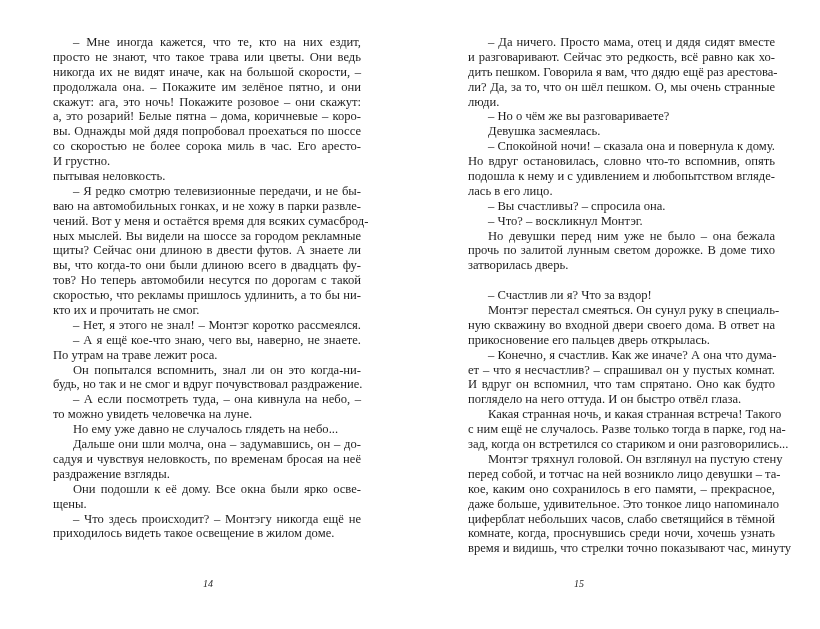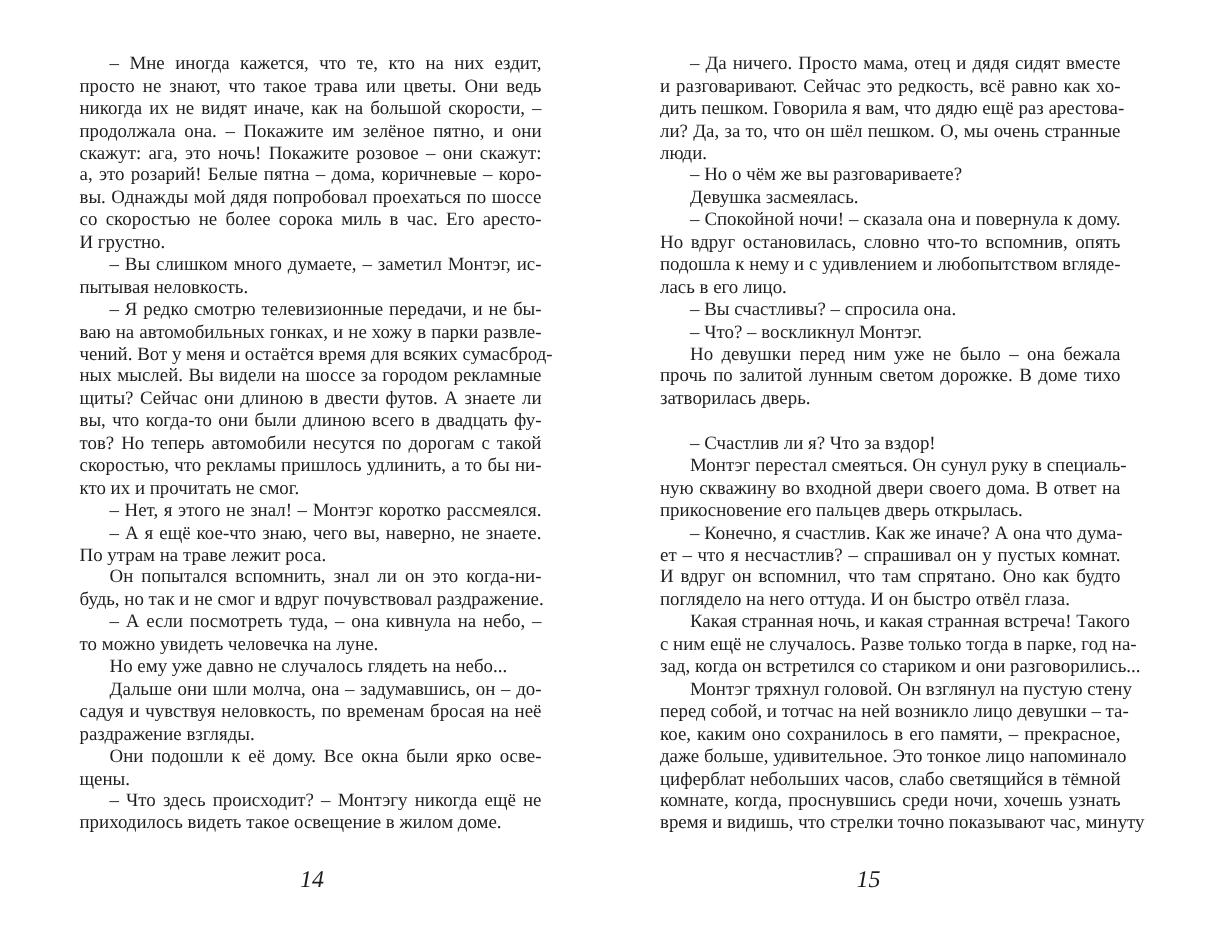--- a/index.html
+++ b/index.html
@@ -1,41 +1,41 @@
 <!DOCTYPE html>
 <html><head>
 <meta charset="utf-8">
 <style>
   html, body { margin: 0; padding: 0; background: #ffffff; }
   body { width: 820px; height: 629px; position: relative; overflow: hidden; }
   .spread { position: relative; width: 820px; height: 475px; background: #fff; }
   .page { position: absolute; top: 35px; width: 308px; }
   .page.left { left: 53px; }
-  .page.right { left: 440px; width: 307px; }
+  .page.right { left: 468px; width: 307px; }
   .line {
     display: block;
     height: 14.9px;
     line-height: 14.9px;
     font-family: "Liberation Serif", "DejaVu Serif", serif;
     font-size: 12.6px;
     color: #1e1e1e;
     white-space: nowrap;
     text-align: justify;
     text-align-last: justify;
     overflow: visible;
   }
   .line.end { text-align-last: left; }
   .line.indent { padding-left: 20px; box-sizing: border-box; }
   .line.blank { height: 14.9px; }
   .pagenum {
     position: absolute;
     top: 578px;
     font-family: "Liberation Serif", "DejaVu Serif", serif;
     font-style: italic;
-    font-size: 16px;
+    font-size: 10px;
     color: #1e1e1e;
     text-align: center;
     width: 40px;
   }
   .pagenum.left { left: 188px; }
   .pagenum.right { left: 559px; }
 </style>
 </head>
 <body>
 
@@ -43,21 +43,20 @@
   <div class="page left" id="left-page">
       <span class="line indent">– Мне иногда кажется, что те, кто на них ездит,</span>
       <span class="line">просто не знают, что такое трава или цветы. Они ведь</span>
       <span class="line">никогда их не видят иначе, как на большой скорости, –</span>
       <span class="line">продолжала она. – Покажите им зелёное пятно, и они</span>
       <span class="line">скажут: ага, это ночь! Покажите розовое – они скажут:</span>
       <span class="line">а, это розарий! Белые пятна – дома, коричневые – коро-</span>
       <span class="line">вы. Однажды мой дядя попробовал проехаться по шоссе</span>
       <span class="line">со скоростью не более сорока миль в час. Его аресто-</span>
       <span class="line end">И грустно.</span>
-      <span class="line indent">– Вы слишком много думаете, – заметил Монтэг, ис-</span>
       <span class="line end">пытывая неловкость.</span>
       <span class="line indent">– Я редко смотрю телевизионные передачи, и не бы-</span>
       <span class="line">ваю на автомобильных гонках, и не хожу в парки развле-</span>
       <span class="line">чений. Вот у меня и остаётся время для всяких сумасброд-</span>
       <span class="line">ных мыслей. Вы видели на шоссе за городом рекламные</span>
       <span class="line">щиты? Сейчас они длиною в двести футов. А знаете ли</span>
       <span class="line">вы, что когда-то они были длиною всего в двадцать фу-</span>
       <span class="line">тов? Но теперь автомобили несутся по дорогам с такой</span>
       <span class="line">скоростью, что рекламы пришлось удлинить, а то бы ни-</span>
       <span class="line end">кто их и прочитать не смог.</span>

